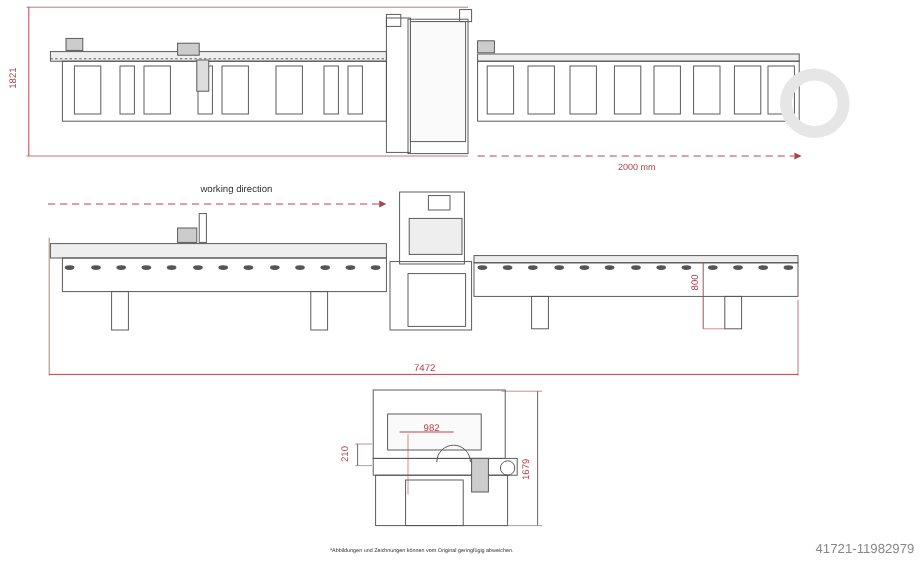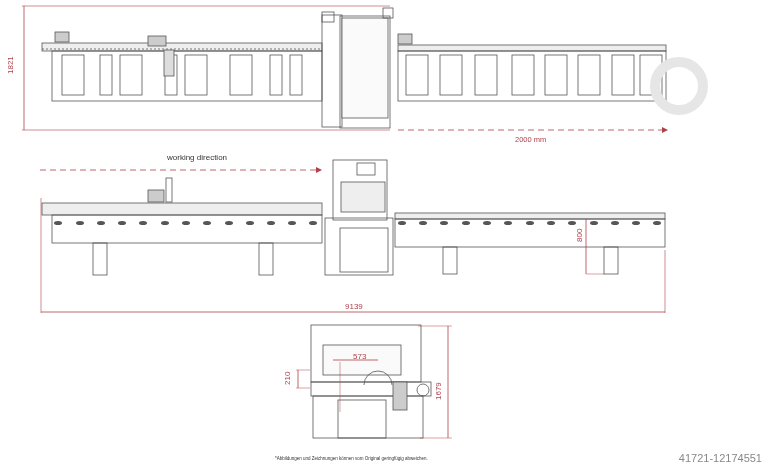--- a/index.html
+++ b/index.html
@@ -148,20 +148,20 @@
     <line x1="296" y1="370" x2="310" y2="370" stroke="#b0404a" stroke-width="0.5"></line>
     <line x1="296" y1="388" x2="310" y2="388" stroke="#b0404a" stroke-width="0.5"></line>
     <line x1="448" y1="326" x2="448" y2="438" stroke="#b0404a"></line>
     <line x1="418" y1="326" x2="452" y2="326" stroke="#b0404a" stroke-width="0.5"></line>
     <line x1="420" y1="438" x2="452" y2="438" stroke="#b0404a" stroke-width="0.5"></line>
   </g>
 </svg>
 
 <div class="lbl" id="wd">working direction</div>
 <div class="lbl" id="dim4000">2000 mm</div>
-<div class="lbl" id="dim9139">9139</div>
-<div class="lbl" id="dim573">573</div>
+<div class="lbl" id="dim9139">7472</div>
+<div class="lbl" id="dim573">982</div>
 <div class="lbl vtxt" id="dim1821">1821</div>
 <div class="lbl vtxt" id="dim800">800</div>
 <div class="lbl vtxt" id="dim210">210</div>
 <div class="lbl vtxt" id="dim1679">1679</div>
 <div class="lbl" id="note">*Abbildungen und Zeichnungen können vom Original geringfügig abweichen.</div>
-<div class="lbl" id="ref">41721-12174551</div>
+<div class="lbl" id="ref">41721-11982979</div>
 
 </body></html>

